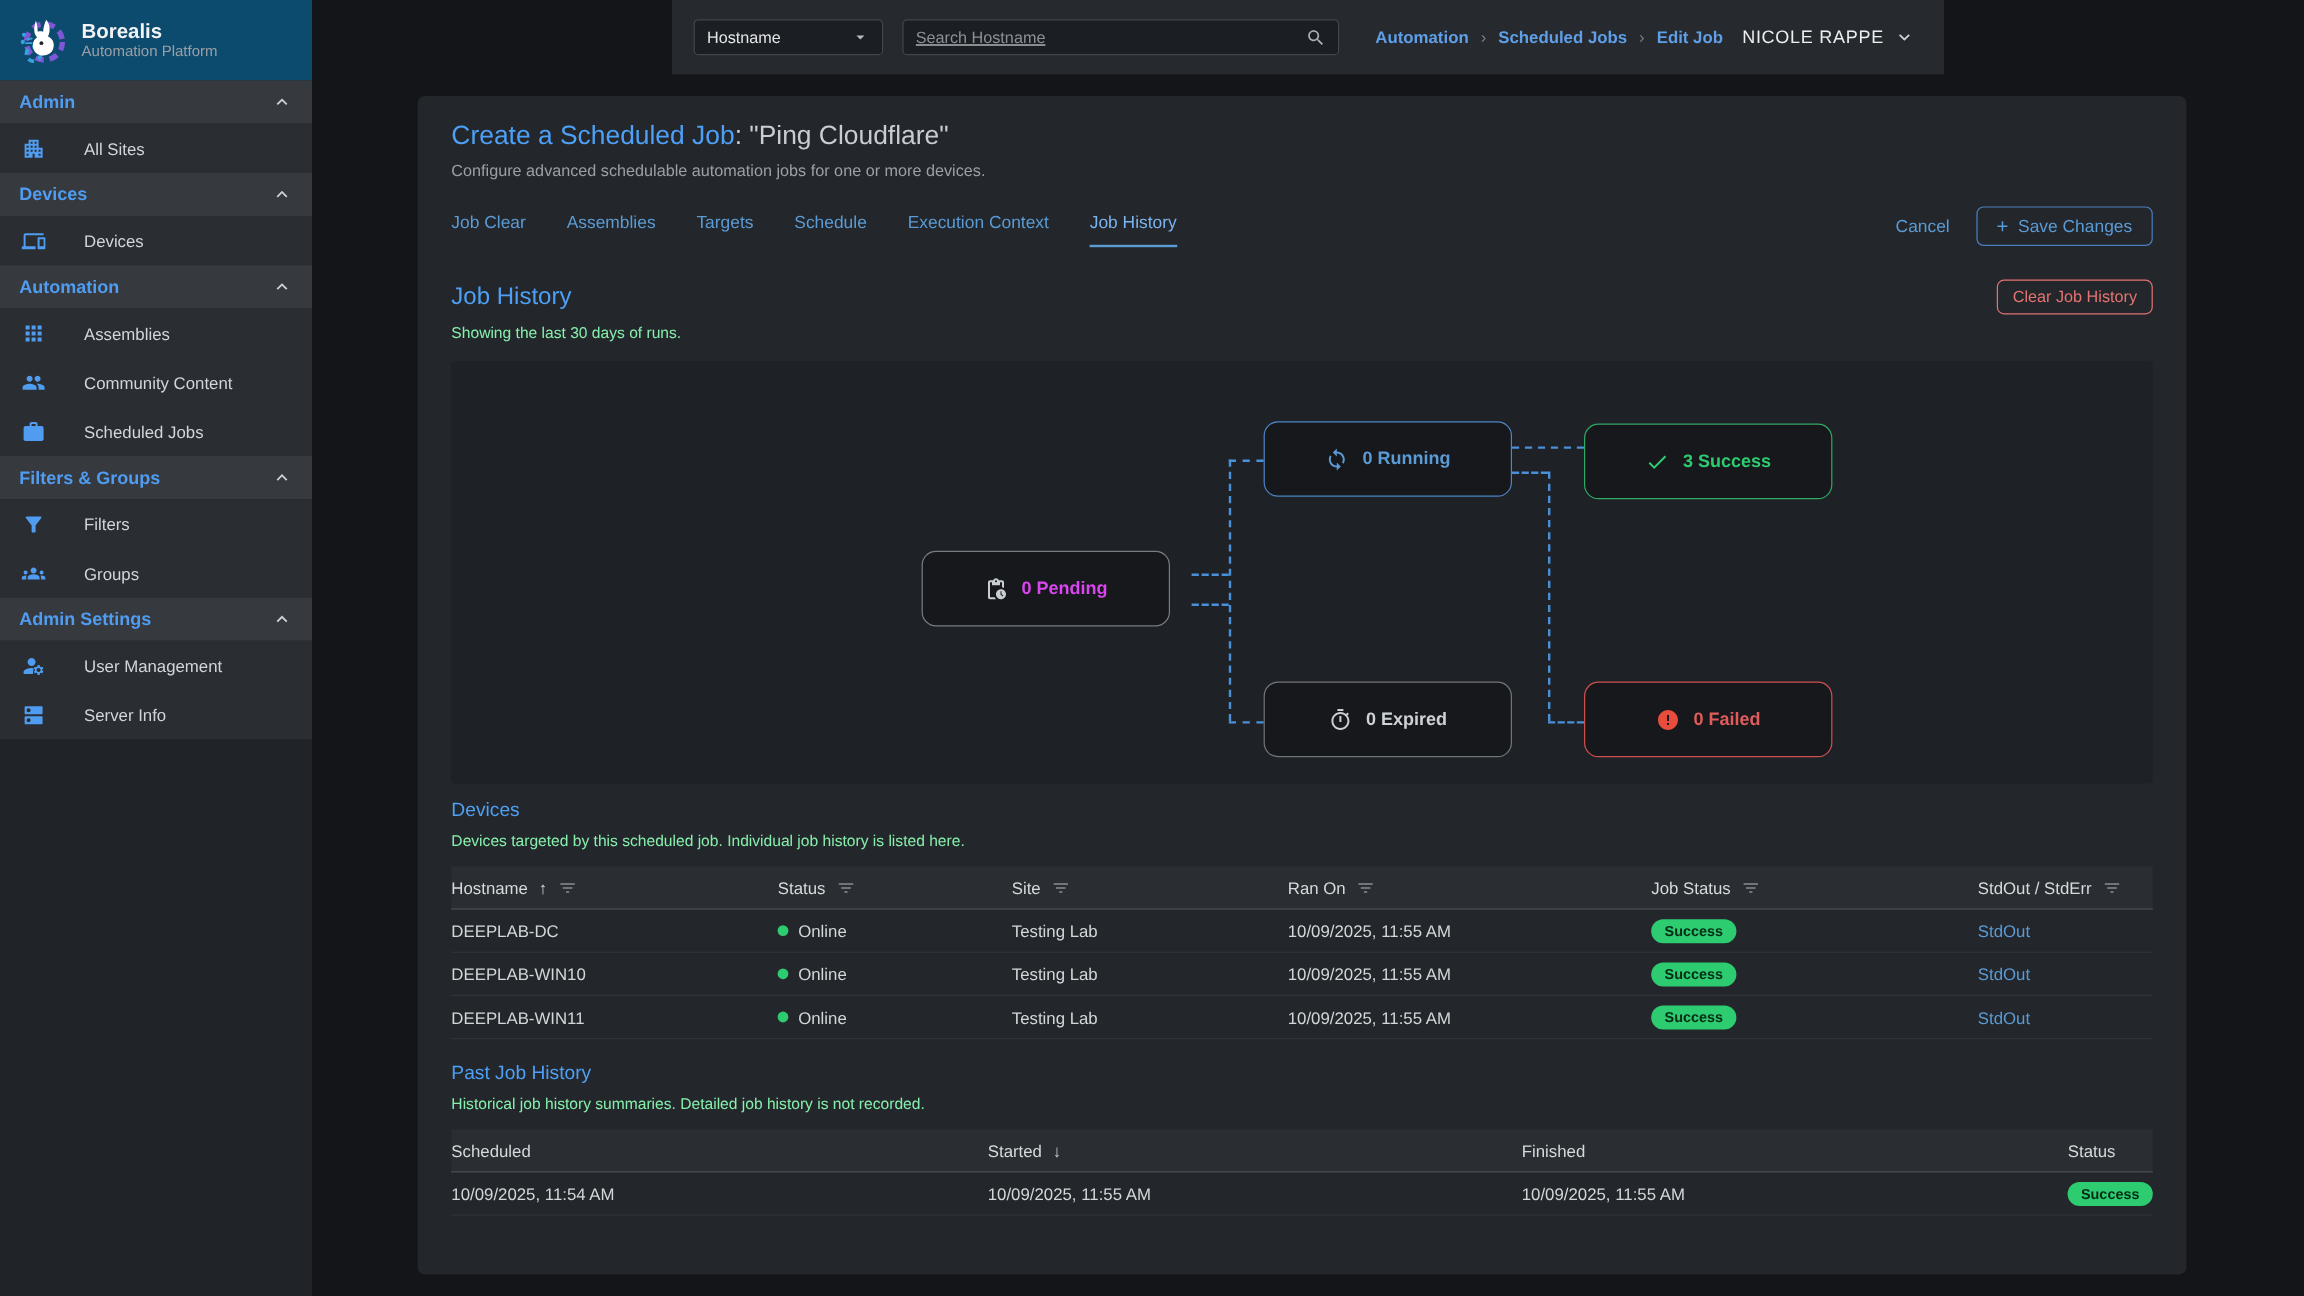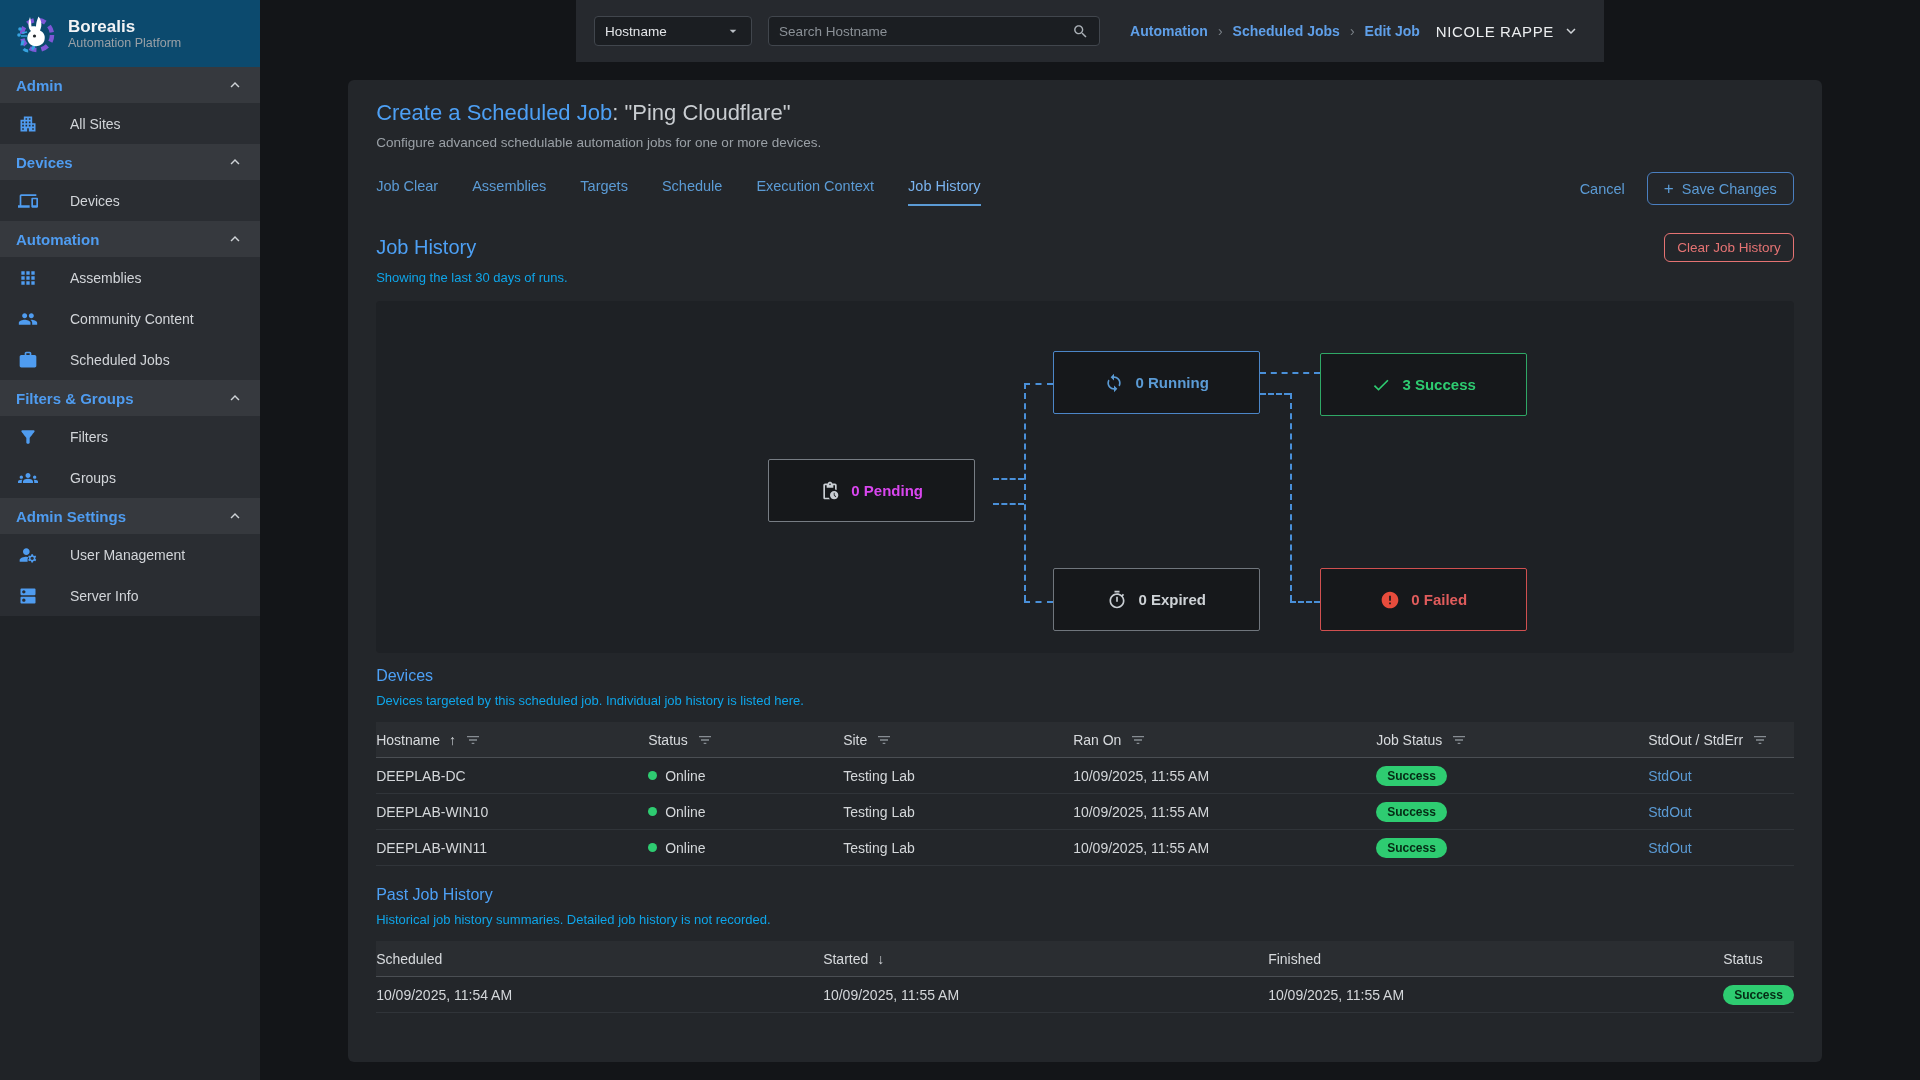--- a/index.html
+++ b/index.html
@@ -21,22 +21,22 @@
     font-size:14px; color:#d2d5d9; cursor:pointer; }
   .side-item .ic { width:20px; height:20px; color:#4f9cf0; flex:0 0 20px; }
   svg { display:block; width:100%; height:100%; }
 
   
   .main { flex:1; display:flex; flex-direction:column;align-items:center; }
   .topbar { height:62px; background:#26292e; display:flex; align-items:center; padding:0 24px 0 18px; gap:16px; }
   .hostname-select { width:158px; height:30px; background:#1b1e22; border:1px solid #41464d; border-radius:4px;
     display:flex; align-items:center; justify-content:space-between; padding:0 10px; font-size:13.5px; color:#e3e5e8; cursor:pointer; }
   .hostname-select .chev { width:16px; height:16px; color:#b9bec4; }
-  .search-box { width:332px; height:30px; background:#1b1e22; border:1px solid #41464d; border-radius:4px;
-    display:flex; align-items:center; padding:0 10px; gap:8px; }
+  .search-box { width:364px; height:30px; background:#1b1e22; border:1px solid #41464d; border-radius:4px;
+    display:flex; align-items:center; padding:0 10px; gap:8px;text-decoration:underline; }
   .search-box input { flex:1; background:transparent; border:none; outline:none; color:#d6d9dc; font-size:13.5px;
     font-family:inherit; }
   .search-box input::placeholder { color:#8b9197; }
   .search-box .ic { width:17px; height:17px; color:#aab0b6; }
   .breadcrumb { display:flex; align-items:center; gap:10px; font-size:14px; font-weight:600; margin-left:14px; }
   .breadcrumb a { color:#5f9fe8; text-decoration:none; cursor:pointer; }
   .breadcrumb .sep { color:#7a8087; font-weight:normal; }
   .user-menu { margin-left:auto; display:flex; align-items:center; gap:8px; cursor:pointer; }
   .user-name { font-size:15px; letter-spacing:.6px; color:#eceef0; }
   .user-menu .chev { width:18px; height:18px; color:#cfd3d7; }
@@ -56,25 +56,25 @@
   .tab-actions { margin-left:auto; display:flex; align-items:center; gap:22px; padding-bottom:6px; }
   .cancel-link { color:#5b9bd5; font-size:14.5px; cursor:pointer; }
   .save-btn { display:flex; align-items:center; gap:8px; border:1px solid #4a7fc0; border-radius:6px;
     padding:7px 16px; color:#5b9bd5; font-size:14.5px; background:transparent; cursor:pointer; font-family:inherit; }
   .save-btn .plus { font-size:17px; line-height:1; }
 
   .section-row { margin-top:22px; display:flex; align-items:center; justify-content:space-between; }
   .h-jobhistory { font-size:20px; color:#4da0f5; }
   .clear-btn { border:1px solid #e57373; color:#e57373; background:transparent; border-radius:6px;
     padding:6px 12px; font-size:13.5px; cursor:pointer; font-family:inherit; }
-  .sub-note { margin-top:8px; font-size:13px; color:#0ea5e9; }
+  .sub-note { margin-top:8px; font-size:13px; color:#86efac; }
 
   
   .flow { position:relative; margin-top:16px; height:352px; background:#1e2125; border-radius:4px; }
-  .fnode { position:absolute; width:207px; height:63px; background:#16181b; border-radius:2px;
+  .fnode { position:absolute; width:207px; height:63px; background:#16181b; border-radius:12px;
     display:flex; align-items:center; justify-content:center; gap:11px; font-size:15px; font-weight:bold; }
   .fnode .ic { width:20px; height:20px; }
   .n-pending { left:392px; top:158px; border:1px solid #777d84; color:#d946ef; }
   .n-pending .ic { color:#c9ced3; }
   .n-running { left:677px; top:50px;  border:1px solid #4c86c8; color:#5b9bd5; }
   .n-running .ic { color:#5b9bd5; }
   .n-success { left:944px; top:52px;  border:1px solid #2fa866; color:#2ecc71; }
   .n-success .ic { color:#2ecc71; }
   .n-expired { left:677px; top:267px; border:1px solid #70767d; color:#ced2d6; }
   .n-expired .ic { color:#c9ced3; }

